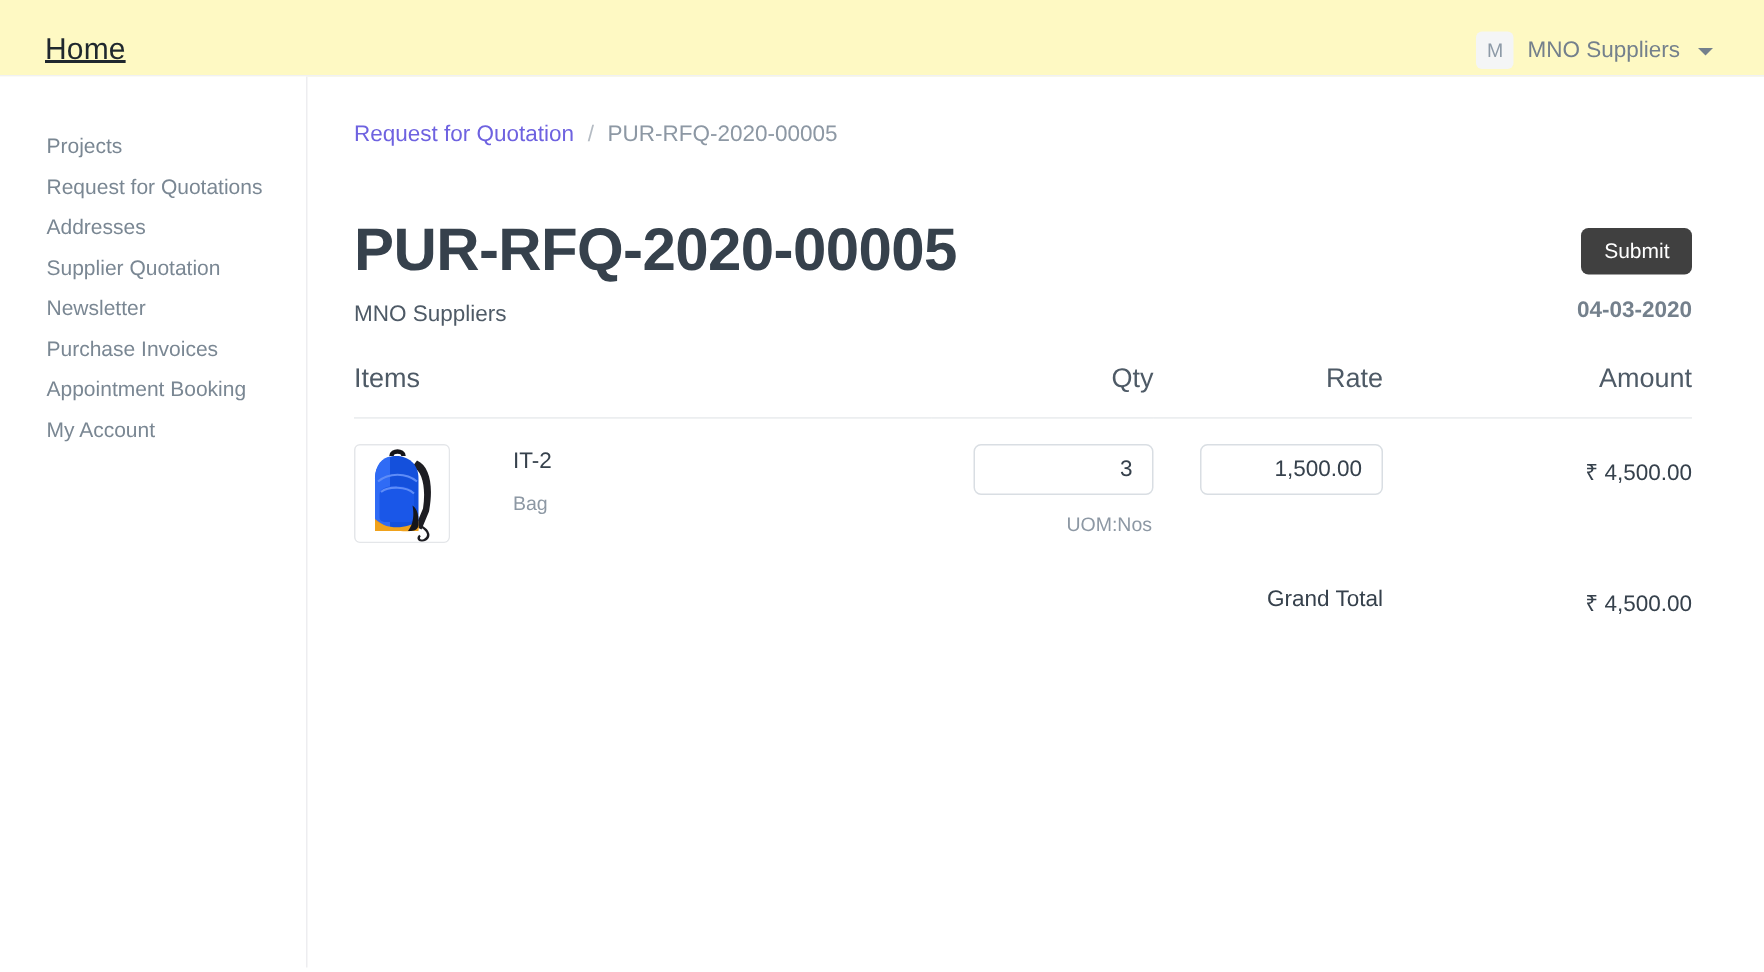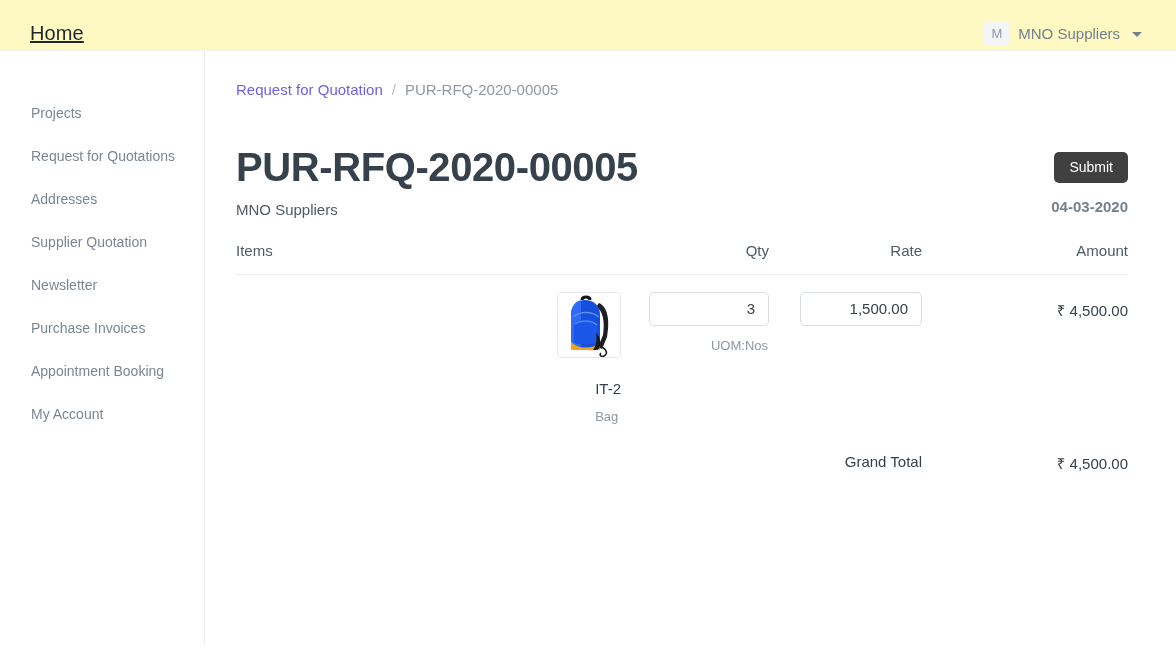--- a/index.html
+++ b/index.html
@@ -70,21 +70,20 @@
   }
   .sidebar-item {
     display: block;
     font-size: 14px;
     color: #7a8793;
     padding: 0 0 0 31px;
     height: 27px;
     line-height: 27px;
     text-decoration: none;
     white-space: nowrap;
-    margin-top: 16px;
   }
 
   
   .content {
     position: absolute;
     top: 51px; left: 205px;
     width: 971px; height: 597px;
     padding: 30px 48px 0 31px;
   }
 
@@ -146,43 +145,42 @@
   }
 
   
   .items-table {
     width: 100%;
     margin-top: 24px;
     border-collapse: collapse;
     table-layout: fixed;
   }
   .items-table th {
-    font-size: 15px;
+    font-size: 18px;
     font-weight: 400;
     color: #4e5a66;
     text-align: right;
     padding: 0 0 15px 0;
     border-bottom: 1px solid #eceef0;
   }
   .items-table th.col-items { text-align: left; }
   .col-items  { width: 385px; }
   .col-qty    { width: 148px; }
   .col-rate   { width: 153px; }
   .col-amount { width: 206px; }
 
   .items-table td {
     padding: 17px 0 0 0;
     vertical-align: top;
   }
 
   .item-cell {
     display: flex;
-    align-items: flex-end;
-    gap: 19px;
-    flex-direction: column;
+    align-items: flex-start;
+    gap: 42px;
   }
   .item-thumb {
     width: 64px; height: 66px;
     border: 1px solid #e4e6e9;
     border-radius: 4px;
     background: #ffffff;
     overflow: hidden;
     flex: none;
   }
   .item-thumb svg { display: block; }

